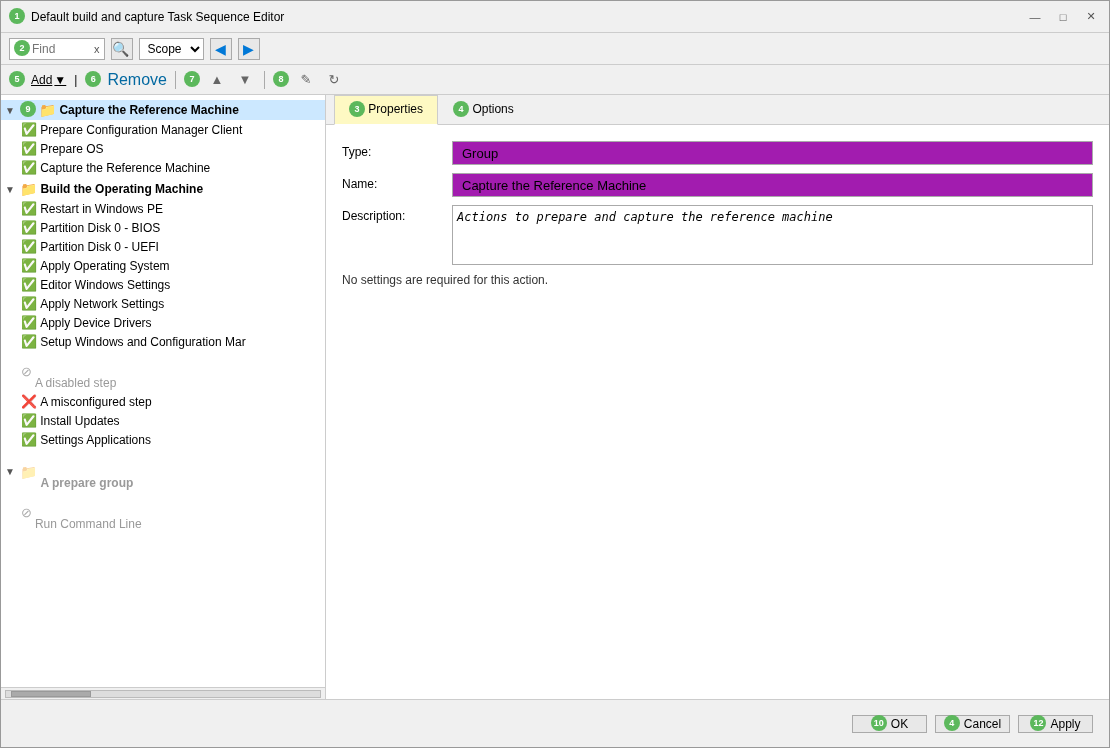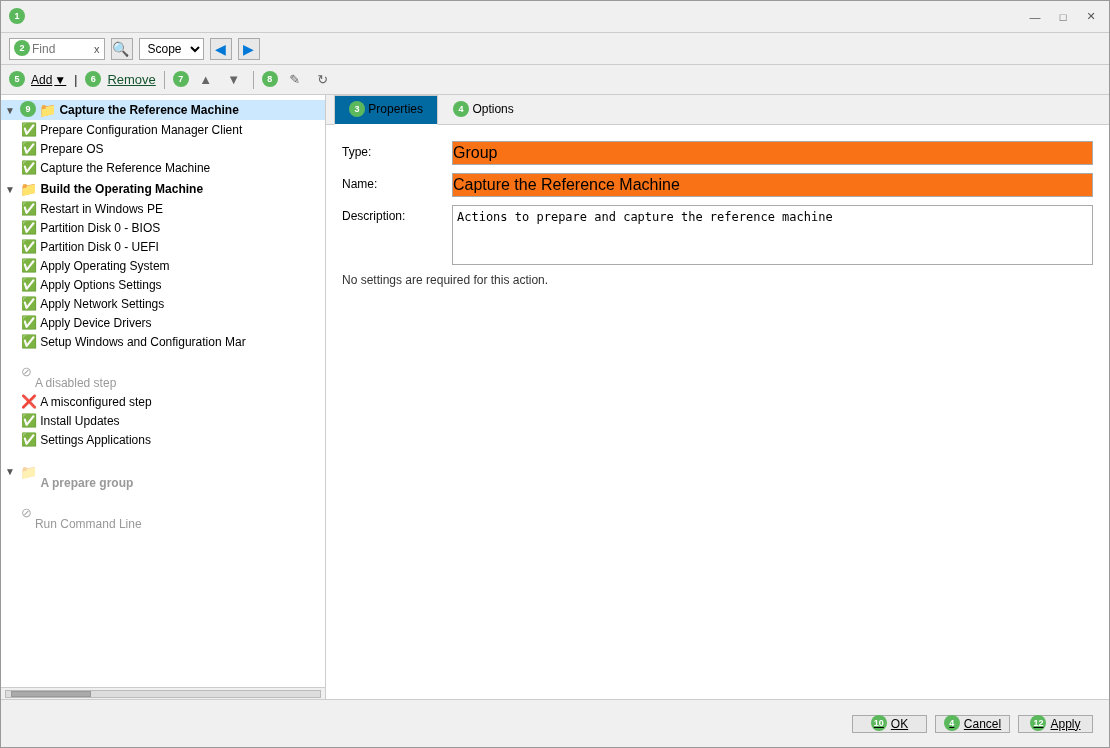--- a/index.html
+++ b/index.html
@@ -136,23 +136,22 @@
       align-items: center;
       gap: 2px;
       cursor: pointer;
       font-size: 12px;
       color: #000;
       text-decoration: underline;
     }
 
     .remove-btn {
       cursor: pointer;
-      font-size: 13px;
-      color: #14532d;
-      text-decoration: underline;
+      font-size: 16px;
+      color: #0369a1;
     }
 
     .separator {
       width: 1px;
       height: 18px;
       background: #aaa;
       margin: 0 2px;
     }
 
     .icon-btn {
@@ -198,21 +197,21 @@
 
     .tab {
       padding: 6px 14px;
       cursor: pointer;
       font-size: 12px;
       border: 1px solid transparent;
       margin-bottom: -1px;
     }
 
     .tab.active {
-      background: #0369a1;
+      background: #fef9c3;
       border: 1px solid #ccc;
       border-bottom-color: white;
     }
 
     .properties-panel {
       flex: 1;
       padding: 16px;
       background: white;
       margin: 0;
     }
@@ -227,35 +226,36 @@
       width: 110px;
       min-width: 110px;
       font-size: 12px;
       padding-top: 4px;
     }
 
     .form-input {
       flex: 1;
       height: 24px;
       border: 1px solid #aaa;
-      padding: 0 0;
-      font-size: 16px;
-      background: #f97316;
+      padding: 0 9px;
+      font-size: 13px;
+      background: #a21caf;
       outline: none;
     }
 
     .form-textarea {
       flex: 1;
       height: 60px;
       border: 1px solid #aaa;
       padding: 4px;
       font-size: 12px;
       background: white;
       resize: none;
       outline: none;
+      font-style: italic;
     }
 
     .no-settings-text {
       font-size: 12px;
       color: #333;
       margin-top: 8px;
     }
 
     .bottom-bar {
       display: flex;
@@ -272,21 +272,20 @@
       min-width: 75px;
       height: 18px;
       background: #e8e8e8;
       border: 1px solid #aaa;
       cursor: pointer;
       font-size: 12px;
       display: flex;
       align-items: center;
       justify-content: center;
       gap: 4px;
-      text-decoration: underline;
     }
 
     
     .tree-node {
       padding: 1px 0;
       white-space: nowrap;
     }
 
     .tree-group {
       display: flex;
@@ -375,20 +374,25 @@
     }
   </style>
 </head>
 <body>
 
 <div class="window">
 
   <div class="title-bar">
     <div class="title-bar-left">
       <span class="badge">1</span>
+      <span class="title-text">
+        <span>Default build and capture</span>
+        <span> </span>
+        <span>Task Sequence Editor</span>
+      </span>
     </div>
     <div class="title-bar-right">
       <div class="win-btn">—</div>
       <div class="win-btn">□</div>
       <div class="win-btn">✕</div>
     </div>
   </div>
 
   <div class="toolbar">
     <div class="find-box">
@@ -467,21 +471,21 @@
           <div class="tree-item tree-indent-1">
             <span class="check-green">✅</span>
             <span class="item-label">Partition Disk 0 - UEFI</span>
           </div>
           <div class="tree-item tree-indent-1">
             <span class="check-green">✅</span>
             <span class="item-label">Apply Operating System</span>
           </div>
           <div class="tree-item tree-indent-1">
             <span class="check-green">✅</span>
-            <span class="item-label">Apply Options Settings</span>
+            <span class="item-label">Editor Windows Settings</span>
           </div>
           <div class="tree-item tree-indent-1">
             <span class="check-green">✅</span>
             <span class="item-label">Apply Network Settings</span>
           </div>
           <div class="tree-item tree-indent-1">
             <span class="check-green">✅</span>
             <span class="item-label">Apply Device Drivers</span>
           </div>
           <div class="tree-item tree-indent-1">

